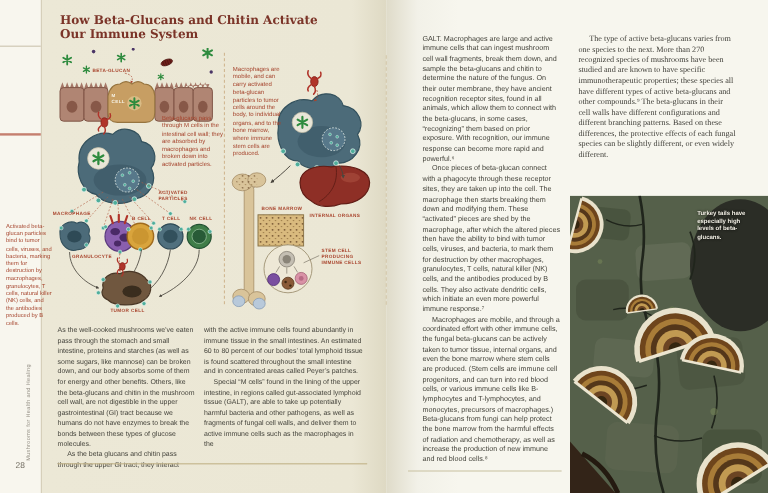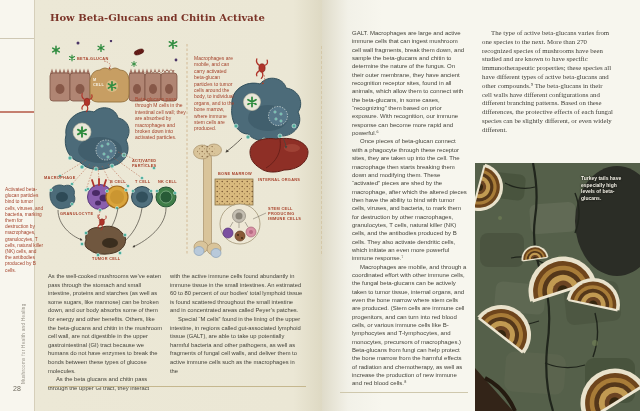--- a/index.html
+++ b/index.html
@@ -45,20 +45,21 @@
     <div class="edge-line-h1"></div>
     <div class="edge-line-red"></div>
   </div>
   <div class="spine-text">Mushrooms for Health and Healing</div>
   <div class="page-num">28</div>
 
   <div class="page-left"></div>
 
   <div class="title">
     <div>How Beta-Glucans and Chitin Activate</div>
+    <div>Our Immune System</div>
   </div>
 
   <svg class="diagram" width="290" height="222" viewBox="0 0 290 222">
     <defs>
       <marker id="ah" markerWidth="5" markerHeight="5" refX="3" refY="2" orient="auto">
         <path d="M0,0 L4,2 L0,4 Z" fill="#4a463e"></path>
       </marker>
       <marker id="ahr" markerWidth="5" markerHeight="5" refX="3" refY="2" orient="auto">
         <path d="M0,0 L4,2 L0,4 Z" fill="#a8432c"></path>
       </marker>

